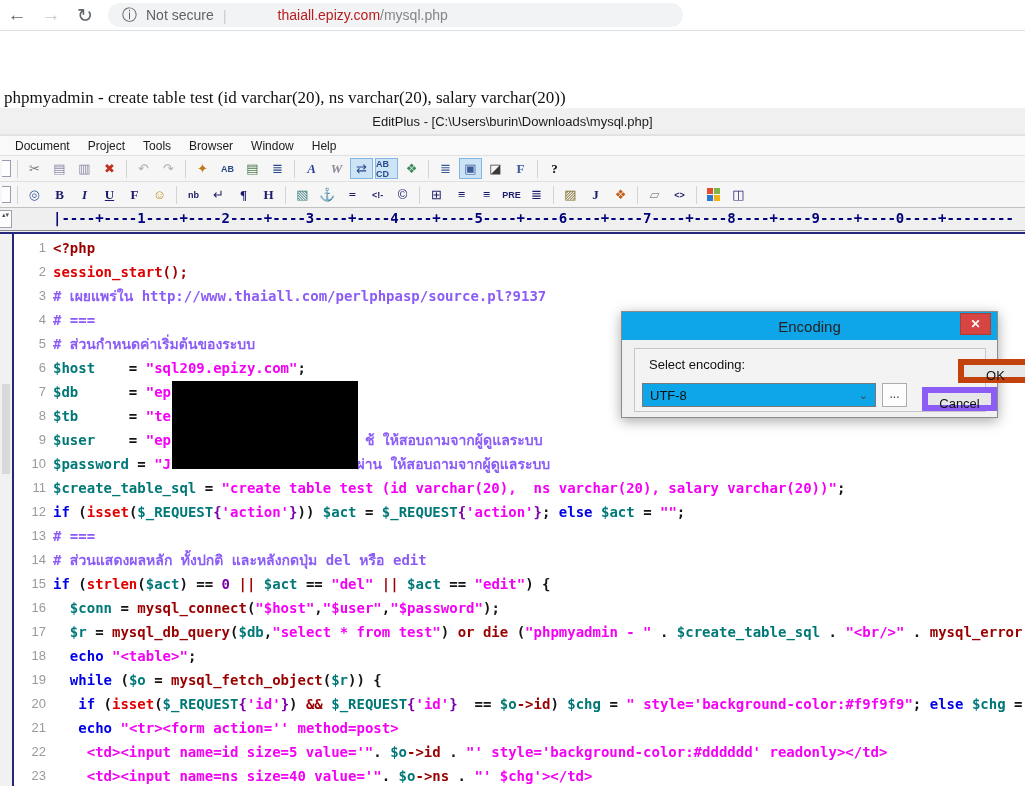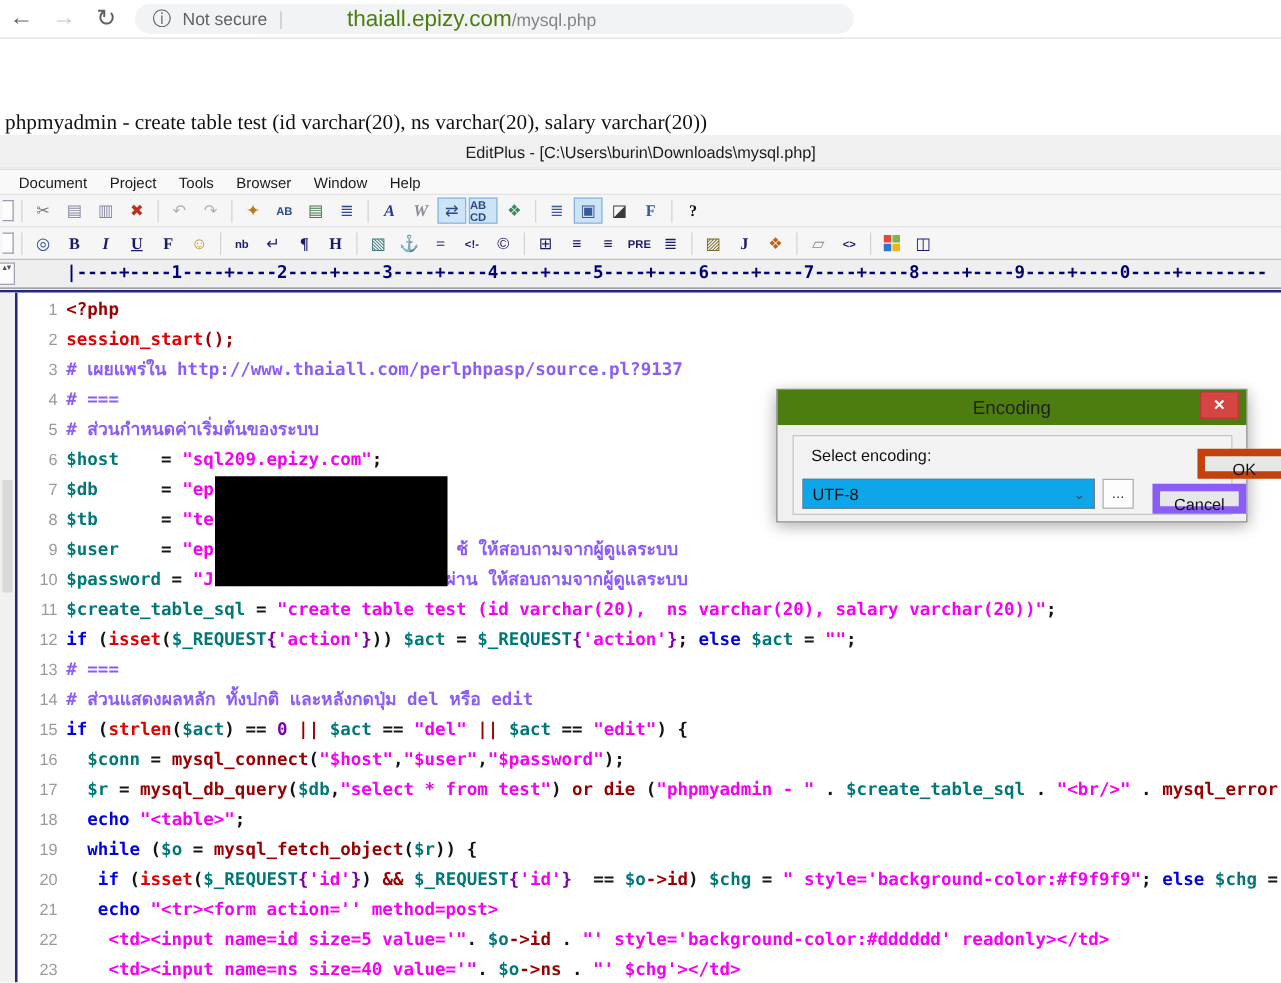--- a/index.html
+++ b/index.html
@@ -11,21 +11,21 @@
   
   #chrome-bar { position:absolute; left:0; top:0; width:1025px; height:31px;
     background:#fff; border-bottom:1px solid #dcdfe3; display:flex; align-items:center; }
   .nav-btn { font-size:19px; color:#5f6368; width:34px; text-align:center; cursor:pointer; }
   .nav-btn.disabled { color:#c4c7cb; }
   #address-pill { margin-left:6px; width:575px; height:24px; border-radius:12px;
     background:#f1f3f4; display:flex; align-items:center; padding:0 14px; gap:9px; }
   #info-icon { color:#5f6368; font-size:15px; }
   #security-label { color:#5f6368; font-size:14px; }
   .pill-divider { color:#c8cbcf; font-size:15px; }
-  #url-host { color:#4d7c0f; font-size:18px;padding-left:42px; }
+  #url-host { color:#b91c1c; font-size:14px;padding-left:42px; }
   #url-path { color:#80868b; font-size:14px; }
   
   #browser-content { position:absolute; left:0; top:32px; width:1025px; height:76px; background:#fff; }
   .page-text { font-family:"Liberation Serif", serif; font-size:17px; color:#111; padding-left:4px; line-height:22px;margin-top:47px; }
   #redaction-inline { display:inline-block; width:92px; height:14px; background:#000; vertical-align:baseline; }
   
   #editplus { position:absolute; left:0; top:108px; width:1025px; height:678px; background:#f0f0f0; }
   #title-bar { height:27px; background:#f0f0f0; border-bottom:1px solid #e4e4e4;
     display:flex; align-items:center; justify-content:center; font-size:13px; color:#1b1b1b; }
   #menu-bar { height:21px; background:#f9f9f9; border-top:1px solid #e0e0e0; border-bottom:1px solid #e2e2e2;
@@ -64,21 +64,21 @@
     font-family:"Liberation Sans", sans-serif; flex:0 0 30px; }
   .code-text { margin-left:7px; white-space:pre; font-family:"DejaVu Sans Mono", monospace;
     font-weight:bold; font-size:14px; }
   .t-kw{color:#0000e6} .t-fn{color:#e00000} .t-my{color:#990000} .t-var{color:#007878}
   .t-str{color:#f400f4} .t-com{color:#8b5cf6} .t-op{color:#141414} .t-num{color:#7a00a8}
   
   #redaction-box-code { position:absolute; left:172px; top:381px; width:186px; height:88px; background:#000; z-index:5; }
   
   #encoding-dialog { position:absolute; left:621px; top:311px; width:377px; height:107px;
     background:#f0f0f0; border:1px solid #8b8b8b; box-shadow:0 3px 12px rgba(0,0,0,0.35); z-index:10; }
-  #dialog-title-bar { height:28px; background:#4d7c0f; position:relative;
+  #dialog-title-bar { height:28px; background:#0ea5e9; position:relative;
     display:flex; align-items:center; justify-content:center; }
   #dialog-title { font-size:15px; color:#222; }
   #dialog-close { position:absolute; right:6px; top:1px; width:31px; height:22px; background:#d64541;
     border:1px solid #b23a36; color:#fff; font-size:12px; font-weight:bold;
     display:flex; align-items:center; justify-content:center; cursor:pointer; }
   #dialog-frame { position:absolute; left:12px; top:36px; width:352px; height:64px;
     border:1px solid #c6c6c6; background:#f3f3f3; }
   #select-encoding-label { position:absolute; left:14px; top:8px; font-size:13px; color:#111; }
   #encoding-combo { position:absolute; left:7px; top:34px; width:234px; height:24px; background:#0ea5e9;
     border:1px solid #787878; display:flex; align-items:center; justify-content:space-between;

